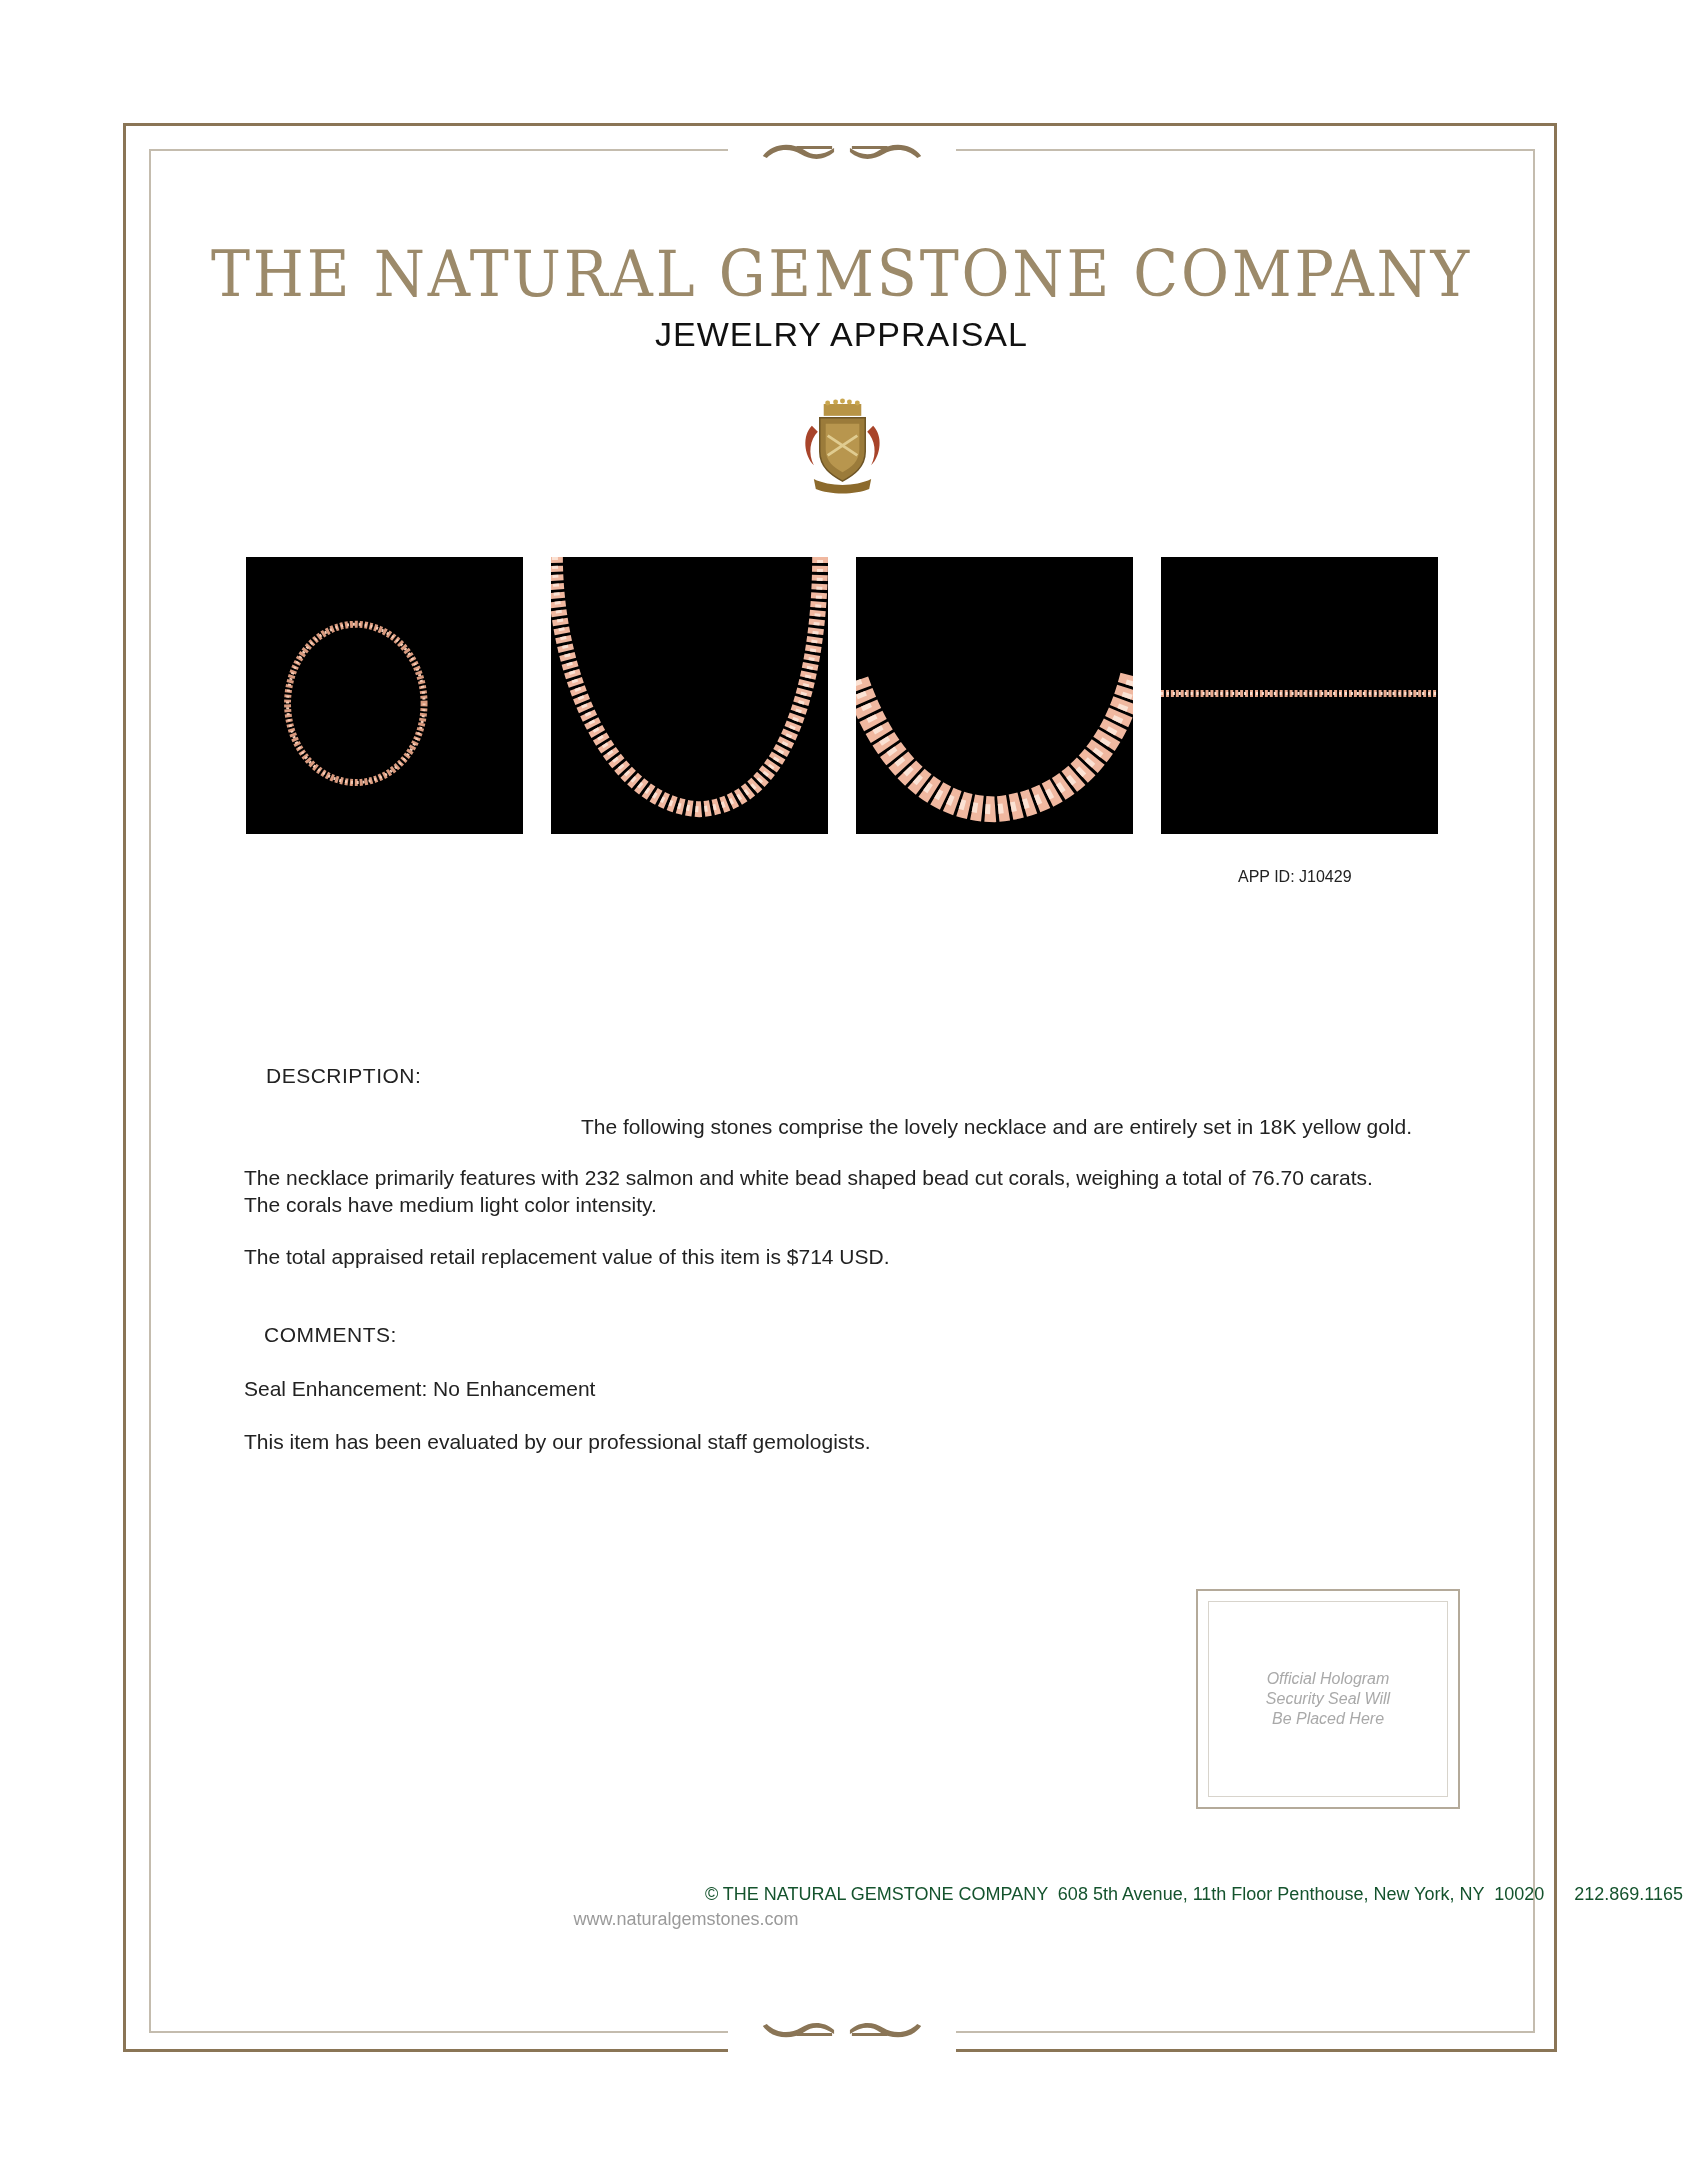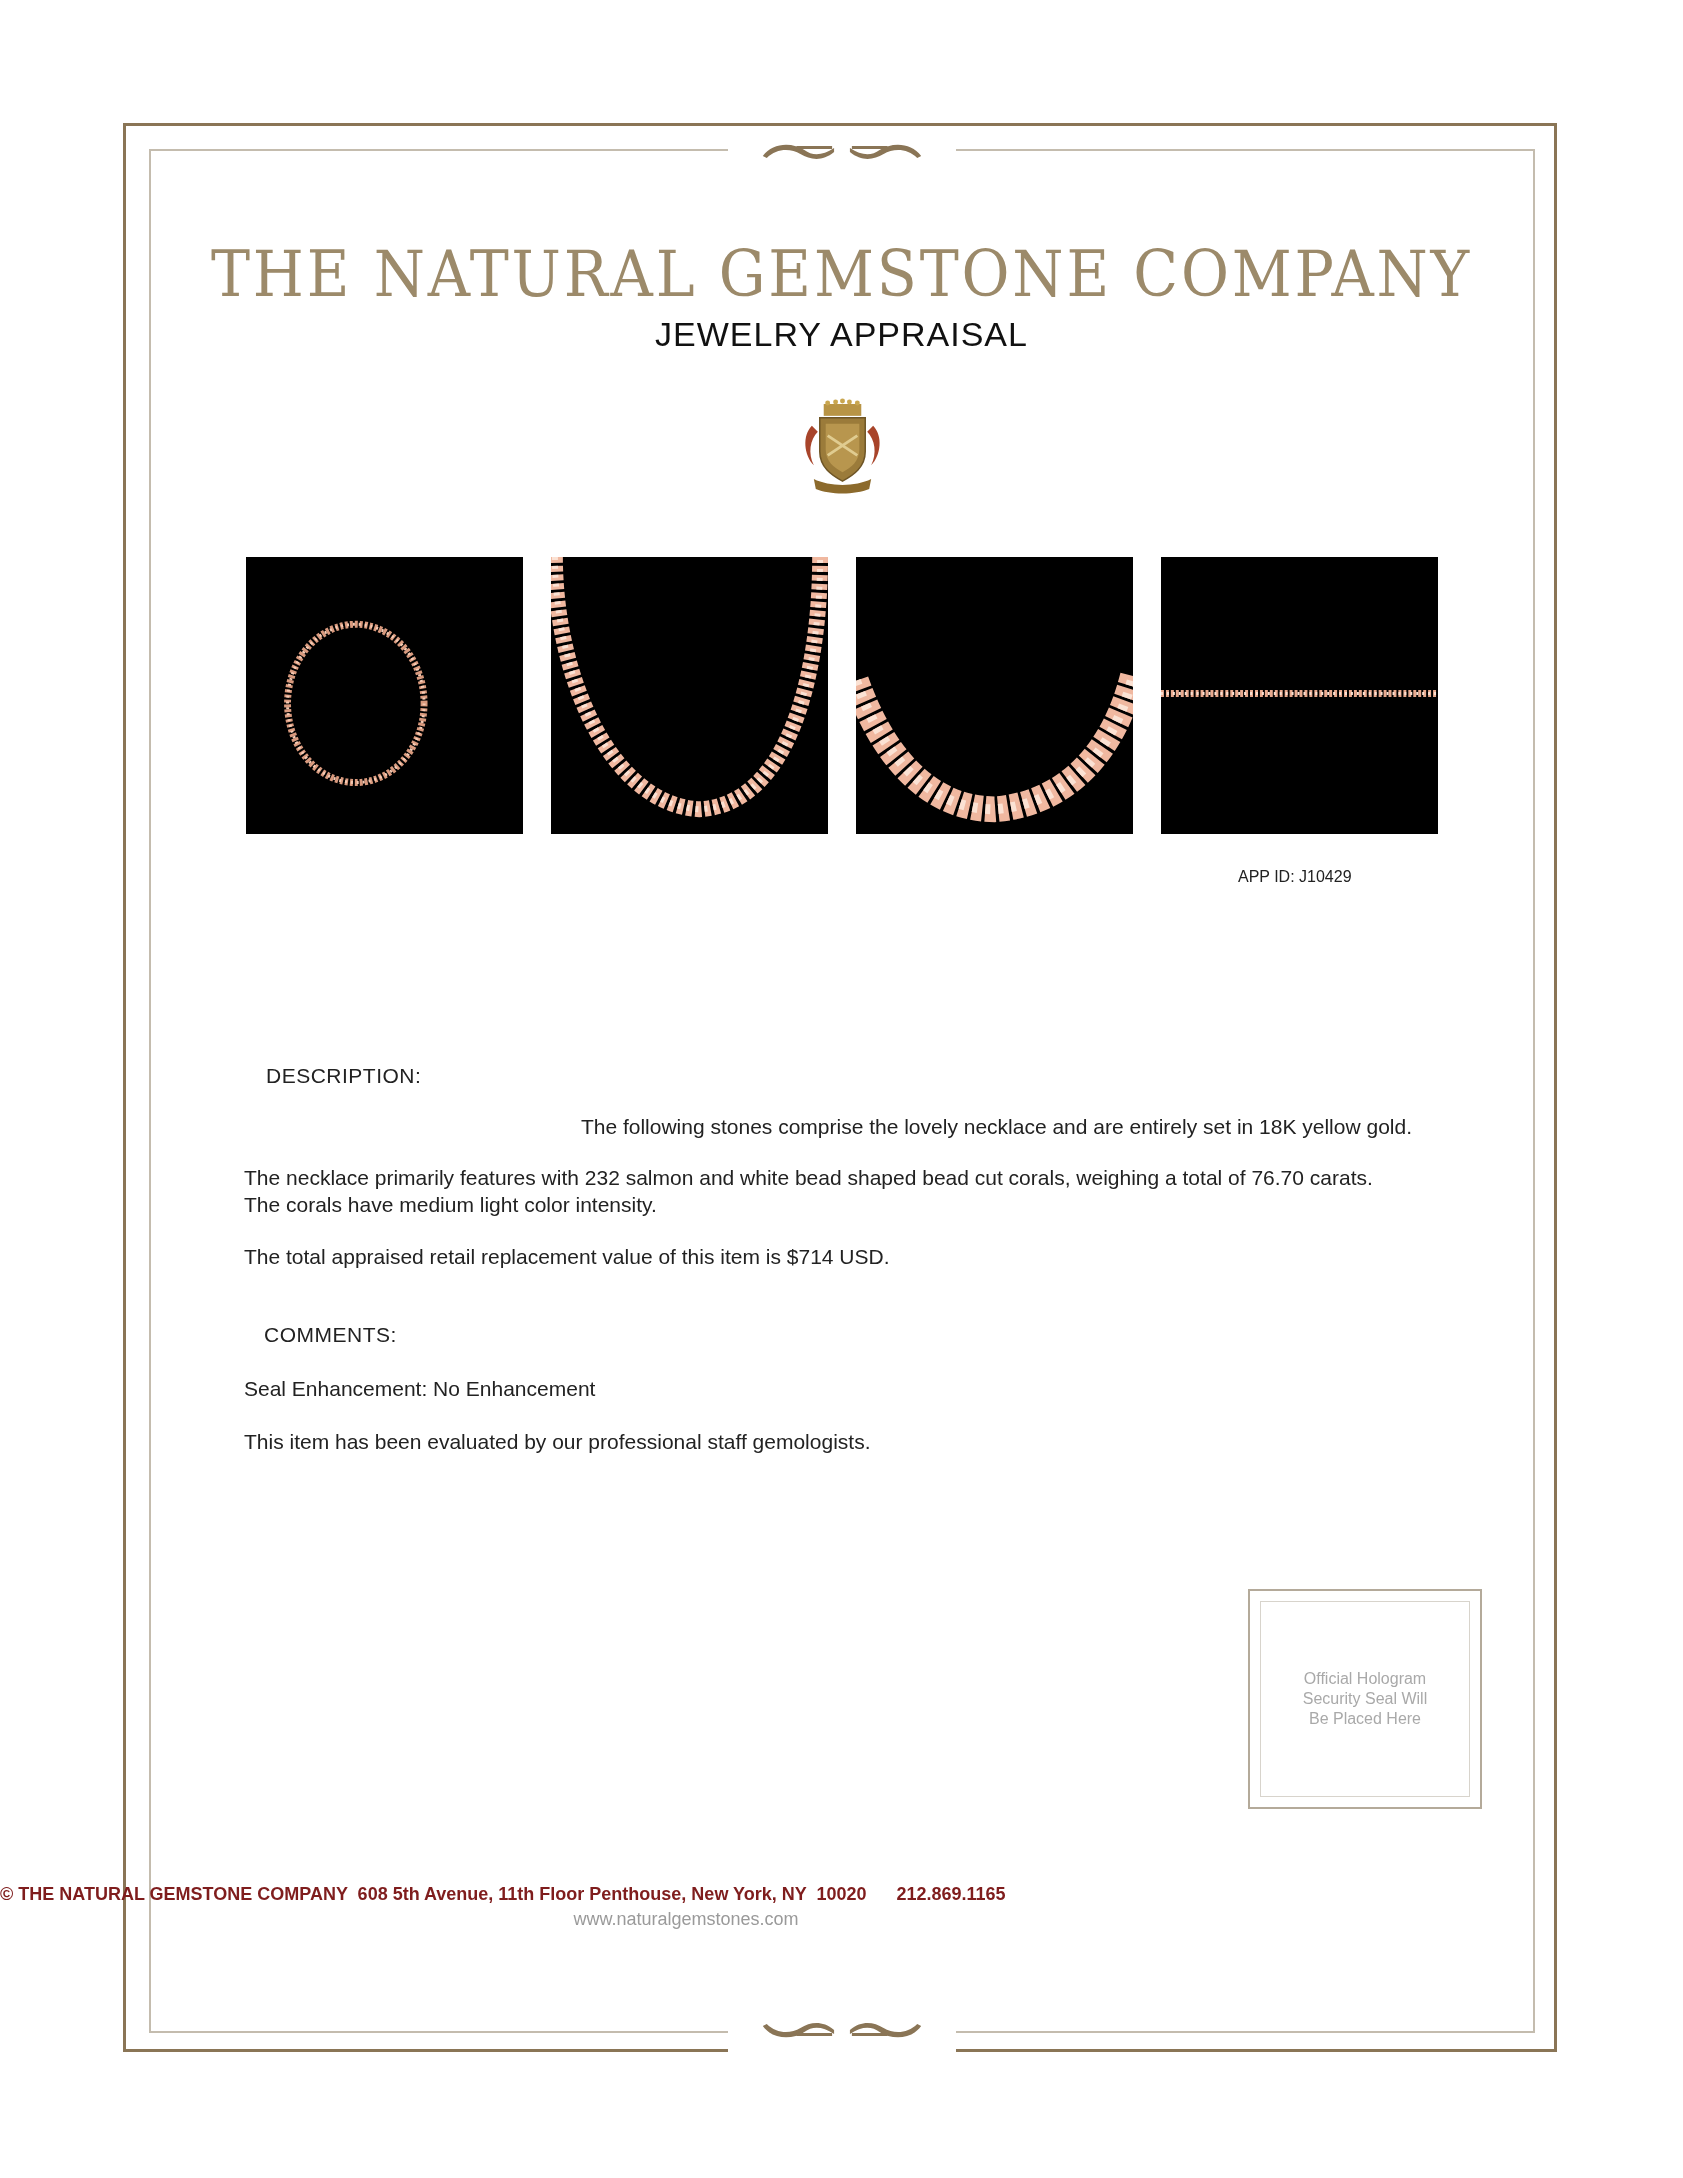--- a/index.html
+++ b/index.html
@@ -20,25 +20,25 @@
 
   .photos { position: absolute; top: 557px; left: 246px; display: flex; gap: 28px; }
   .photo { width: 277px; height: 277px; background: #000; position: relative; overflow: hidden; }
   .photo svg { position: absolute; left: 0; top: 0; width: 277px; height: 277px; }
 
   .app-id { position: absolute; top: 868px; left: 1238px; font-size: 16px; color: #222; }
 
   .section-label { position: absolute; left: 246px; font-size: 21px; color: #222; letter-spacing: 0.5px; margin-left: 20px; }
   .para { position: absolute; left: 244px; width: 1168px; font-size: 21px; line-height: 27px; color: #222; }
 
-  .seal-box { position: absolute; left: 1248px; top: 1589px; width: 234px; height: 220px; border: 2px solid #b4aa9a; box-sizing: border-box; }
+  .seal-box { position: absolute; left: 1196px; top: 1589px; width: 264px; height: 220px; border: 2px solid #b4aa9a; box-sizing: border-box; font-style: italic; }
   .seal-inner { position: absolute; left: 10px; top: 10px; right: 10px; bottom: 10px; border: 1px solid #d8d4cc; display: flex; align-items: center; justify-content: center; }
   .seal-text { text-align: center; font-size: 16px; line-height: 20px; color: #a9a9a9; }
 
-  .footer-line1 { position: absolute; top: 1884px; left: 0; width: 1683px; text-align: left; font-size: 18px; color: #7f1d1d; white-space: pre; font-weight: bold; }
+  .footer-line1 { position: absolute; top: 1884px; left: 0; width: 1683px; text-align: right; font-size: 18px; color: #14532d; white-space: pre; }
   .footer-line2 { position: absolute; top: 1909px; left: 0; width: 1372px; text-align: center; font-size: 18px; color: #9a9a9a; }
 </style>
 </head>
 <body>
 
 <div class="outer-frame"></div>
 <div class="inner-frame"></div>
 
 <div class="ornament-wrap top">
   <svg viewBox="0 0 200 30">

